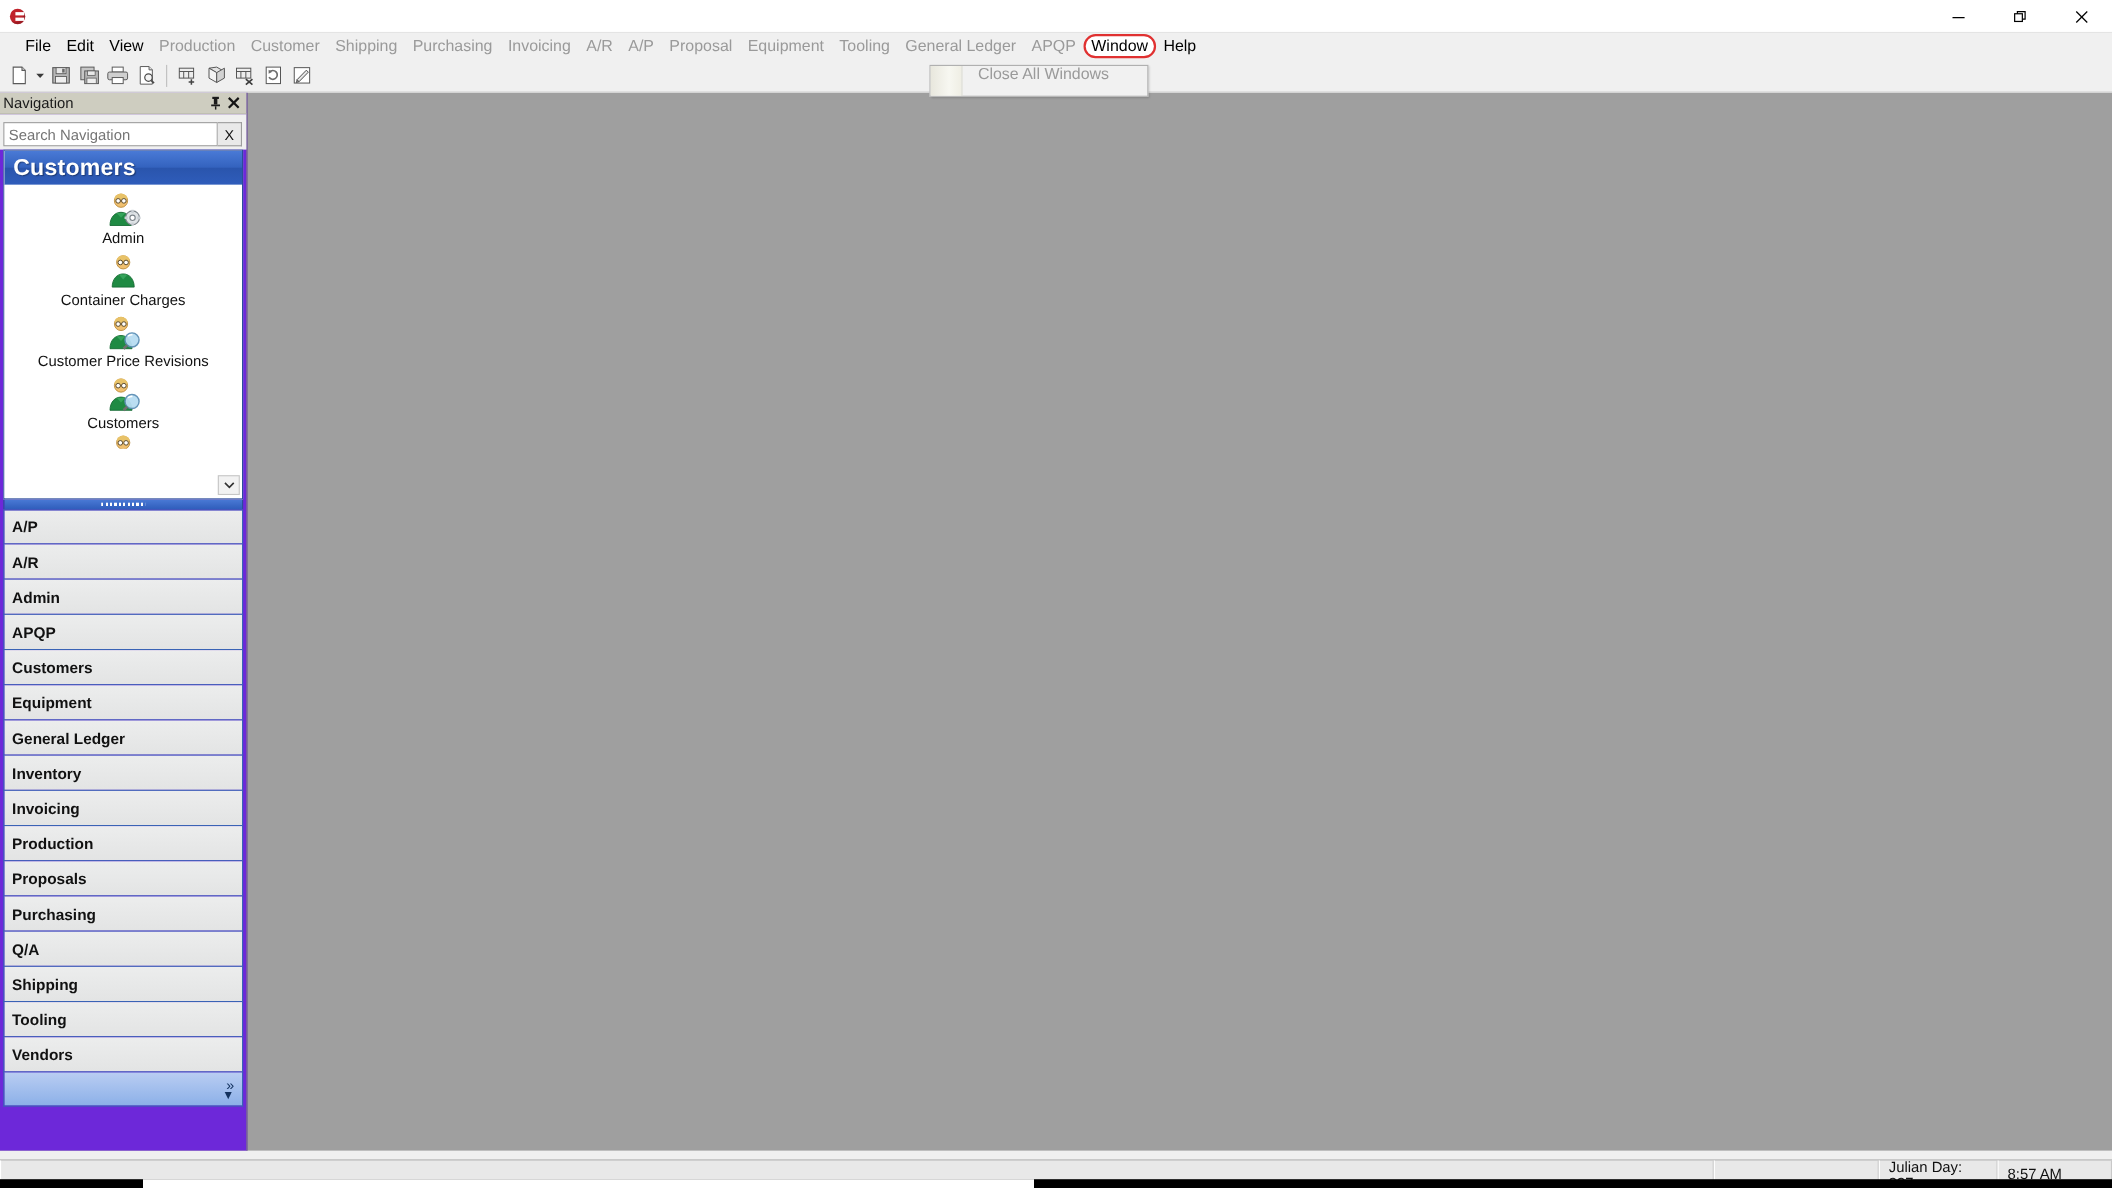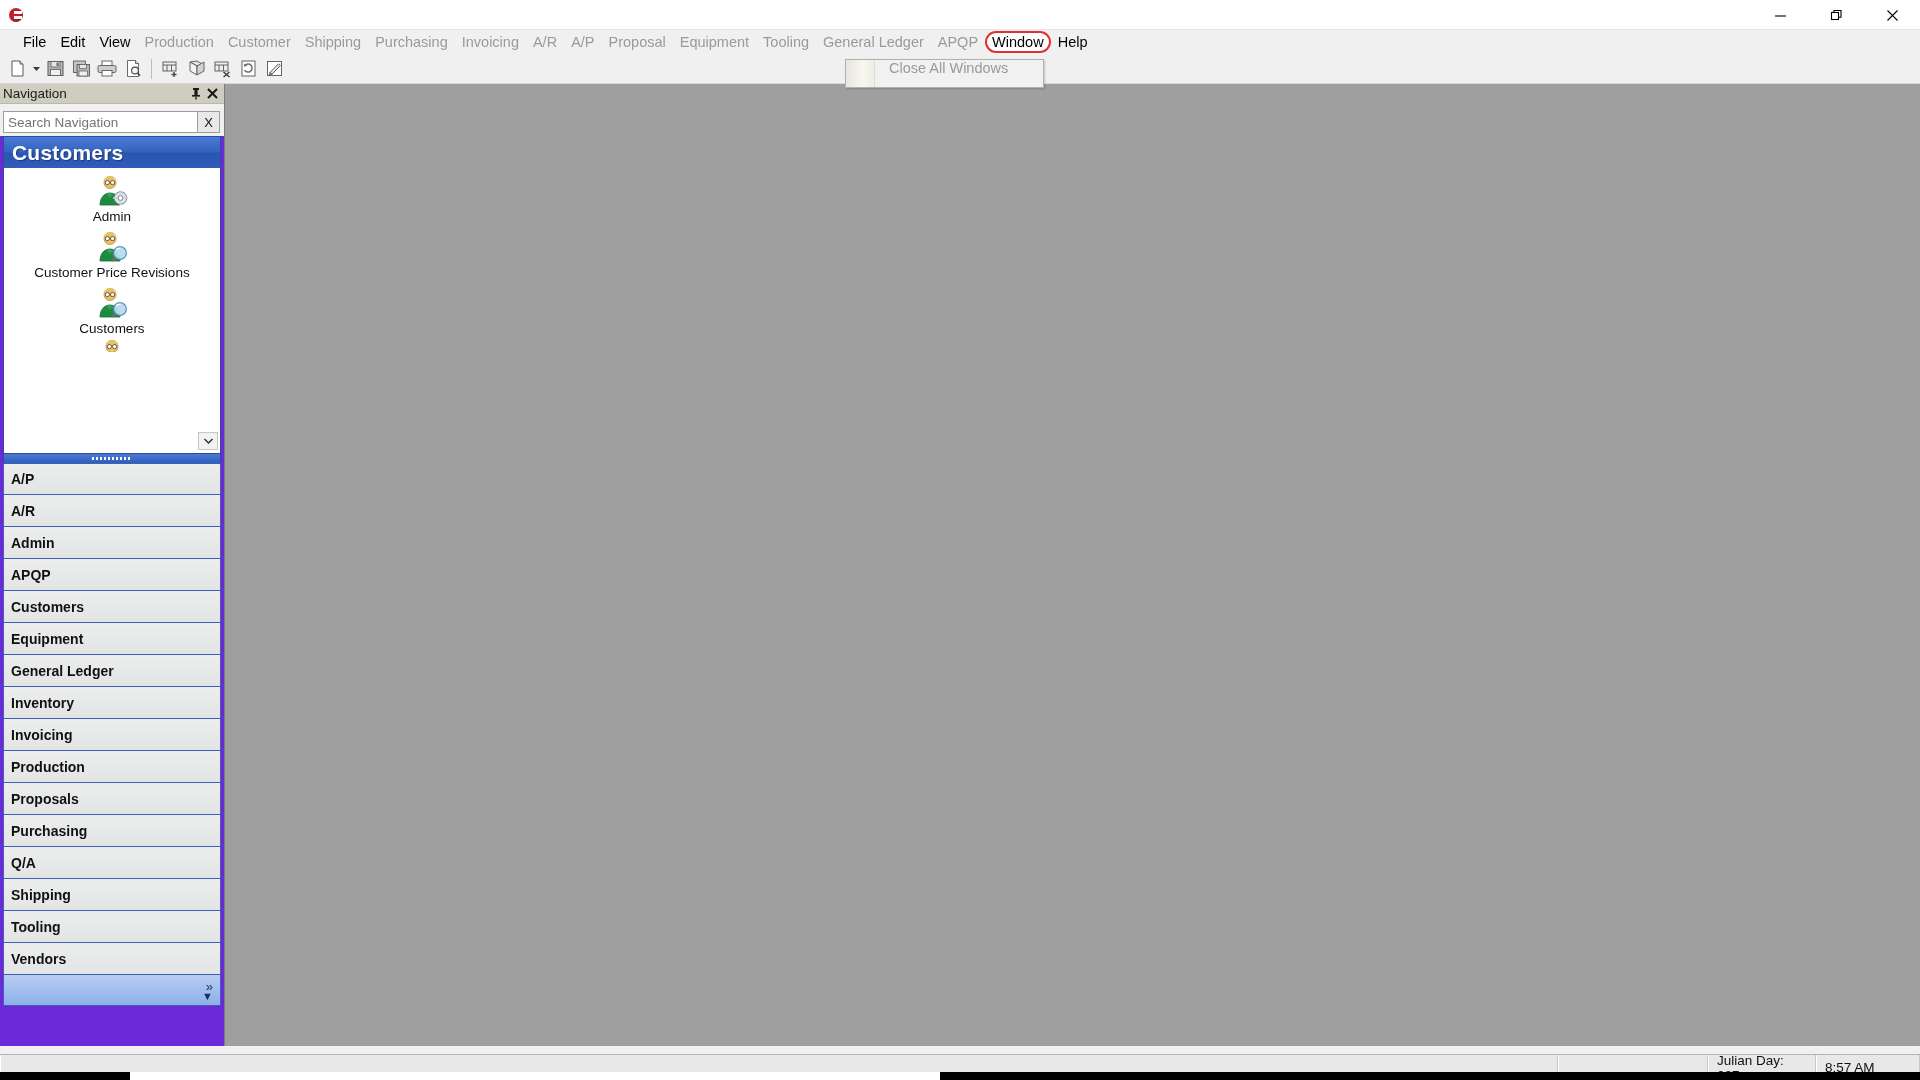--- a/index.html
+++ b/index.html
@@ -501,20 +501,32 @@
             <g fill="#c8ced3">
               <rect x="24.4" y="16.7" width="2.2" height="3"></rect>
               <rect x="24.4" y="28.3" width="2.2" height="3"></rect>
               <rect x="18.2" y="22.9" width="3" height="2.2"></rect>
               <rect x="29.8" y="22.9" width="3" height="2.2"></rect>
             </g>
           </svg>
           <div class="lbl">Admin</div>
         </div>
 
+        <div class="nav-tile">
+          <svg width="34" height="33" viewBox="0 0 34 33">
+            <circle cx="17" cy="8.5" r="6" fill="#f0c070" stroke="#b98a38" stroke-width="0.8"></circle>
+            <path d="M11 7 a6 5 0 0 1 12 0 z" fill="#e8c268"></path>
+            <circle cx="14.4" cy="8.6" r="2.1" fill="#fff" stroke="#5a4a2a" stroke-width="0.9"></circle>
+            <circle cx="19.6" cy="8.6" r="2.1" fill="#fff" stroke="#5a4a2a" stroke-width="0.9"></circle>
+            <line x1="16.5" y1="8.6" x2="17.5" y2="8.6" stroke="#5a4a2a" stroke-width="0.9"></line>
+            <path d="M7 31 c0 -7.5 4.5 -12 10 -12 s10 4.5 10 12 z" fill="#1f8a43" stroke="#166b33" stroke-width="0.8"></path>
+            <path d="M13 19.6 l4 4.4 l4 -4.4 z" fill="#35a45b"></path>
+          </svg>
+          <div class="lbl">Container Charges</div>
+        </div>
 
         <div class="nav-tile">
           <svg width="34" height="33" viewBox="0 0 34 33">
             <circle cx="15" cy="8.5" r="6" fill="#f0c070" stroke="#b98a38" stroke-width="0.8"></circle>
             <path d="M9 7 a6 5 0 0 1 12 0 z" fill="#e8c268"></path>
             <circle cx="12.4" cy="8.6" r="2.1" fill="#fff" stroke="#5a4a2a" stroke-width="0.9"></circle>
             <circle cx="17.6" cy="8.6" r="2.1" fill="#fff" stroke="#5a4a2a" stroke-width="0.9"></circle>
             <line x1="14.5" y1="8.6" x2="15.5" y2="8.6" stroke="#5a4a2a" stroke-width="0.9"></line>
             <path d="M5 31 c0 -7.5 4.5 -12 10 -12 s10 4.5 10 12 z" fill="#1f8a43" stroke="#166b33" stroke-width="0.8"></path>
             <path d="M11 19.6 l4 4.4 l4 -4.4 z" fill="#35a45b"></path>

